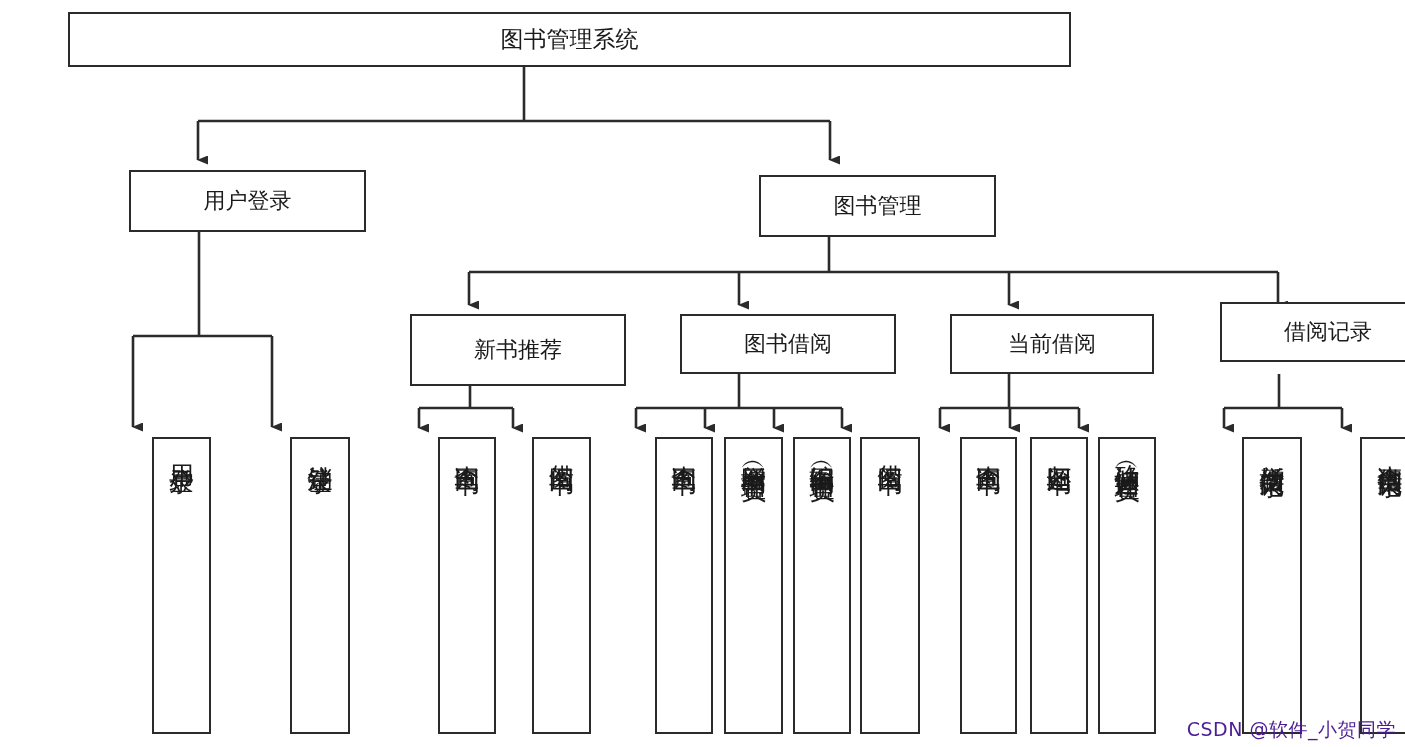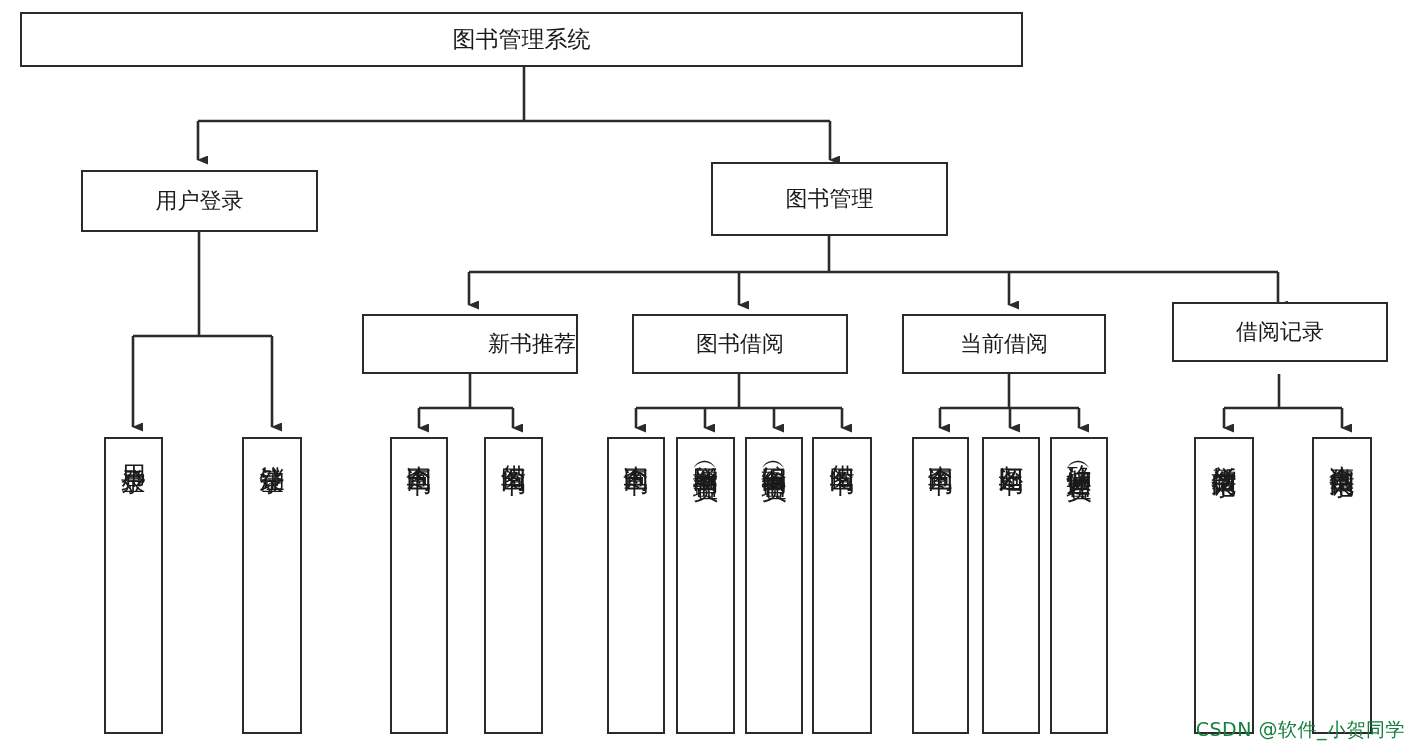--- a/index.html
+++ b/index.html
@@ -28,20 +28,21 @@
   }
   .node {
     position: absolute;
     box-sizing: border-box;
     background: #ffffff;
     border: 2px solid #2b2b2b;
     display: flex;
     align-items: center;
     justify-content: center;
     overflow: hidden;
+    margin-left: 48px;
   }
   .node .label {
     color: #1a1a1a;
     line-height: 1.12;
     text-align: center;
     white-space: nowrap;
   }
   
   .node.root .label {
     font-size: 23px;
@@ -59,24 +60,24 @@
   .node.leaf .label {
     writing-mode: vertical-rl;
     text-orientation: upright;
     font-size: 25px;
     letter-spacing: 2px;
     line-height: 1;
     white-space: nowrap;
   }
   #watermark {
     position: absolute;
-    right: 0;
+    right: 9px;
     bottom: 4px;
     font-size: 19px;
-    color: #15803d;
+    color: #4c1d95;
     letter-spacing: 0.5px;
     white-space: nowrap;
   }
 </style>
 </head>
 <body>
 
 <div id="diagram-root">
 
   <svg id="edges-layer" viewBox="0 0 1405 747" width="1405" height="747" xmlns="http://www.w3.org/2000/svg">
@@ -129,25 +130,25 @@
     </g>
   </svg>
 
   <div class="node root" style="left:20px; top:12px; width:1003px; height:55px;">
     <span class="label">图书管理系统</span>
   </div>
 
   <div class="node branch" style="left:81px; top:170px; width:237px; height:62px;">
     <span class="label">用户登录</span>
   </div>
-  <div class="node branch" style="left:711px; top:162px; width:237px; height:74px;">
+  <div class="node branch" style="left:711px; top:175px; width:237px; height:62px;">
     <span class="label">图书管理</span>
   </div>
 
-  <div class="node branch" style="left:362px; top:314px; width:216px; height:60px;justify-content:flex-end;">
+  <div class="node branch" style="left:362px; top:314px; width:216px; height:72px;">
     <span class="label">新书推荐</span>
   </div>
   <div class="node branch" style="left:632px; top:314px; width:216px; height:60px;">
     <span class="label">图书借阅</span>
   </div>
   <div class="node branch" style="left:902px; top:314px; width:204px; height:60px;">
     <span class="label">当前借阅</span>
   </div>
   <div class="node branch" style="left:1172px; top:302px; width:216px; height:60px;">
     <span class="label">借阅记录</span>

